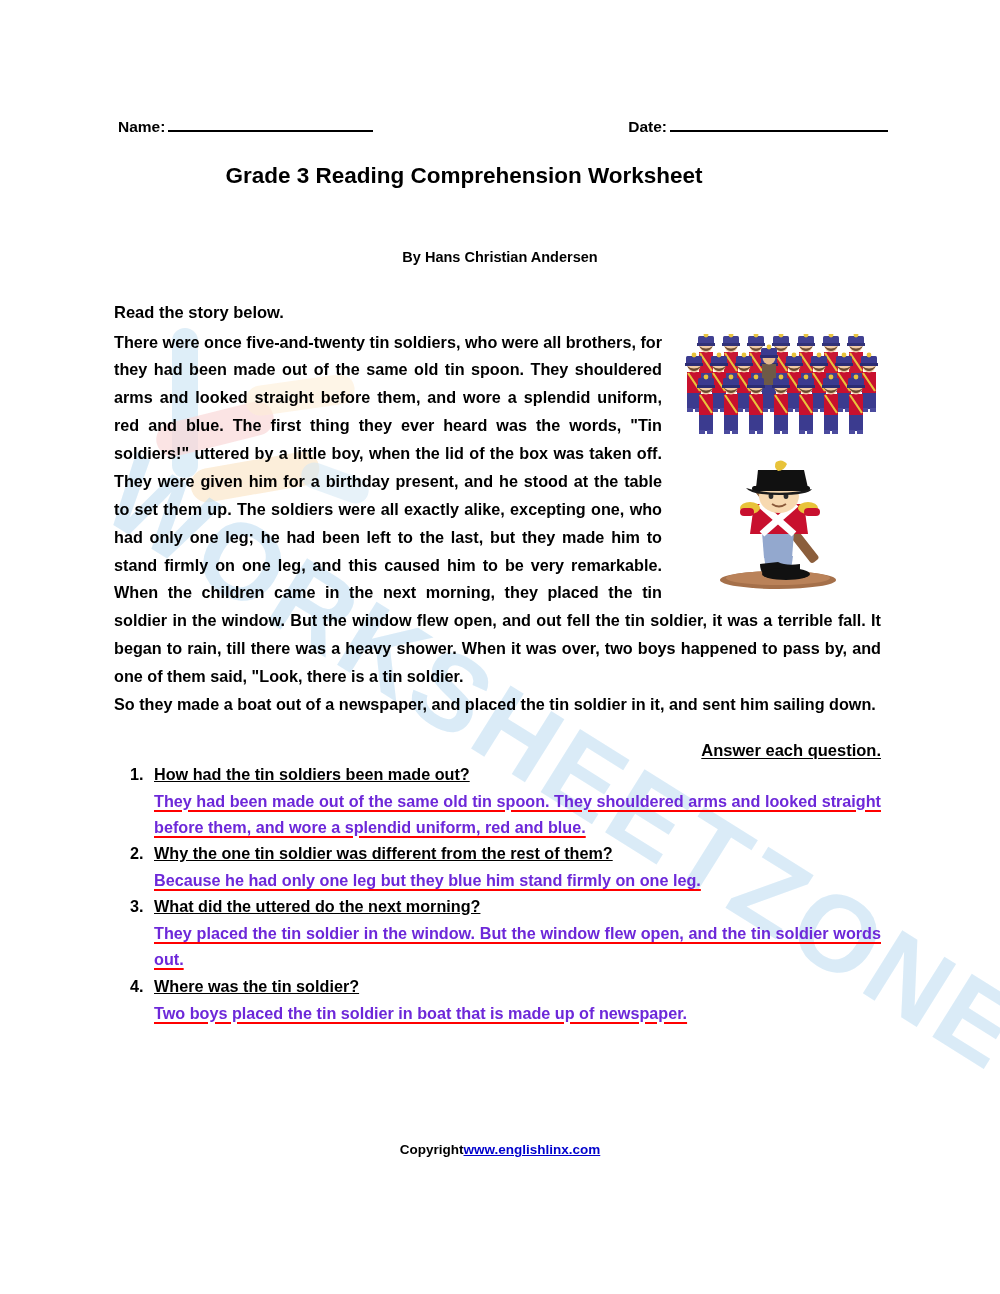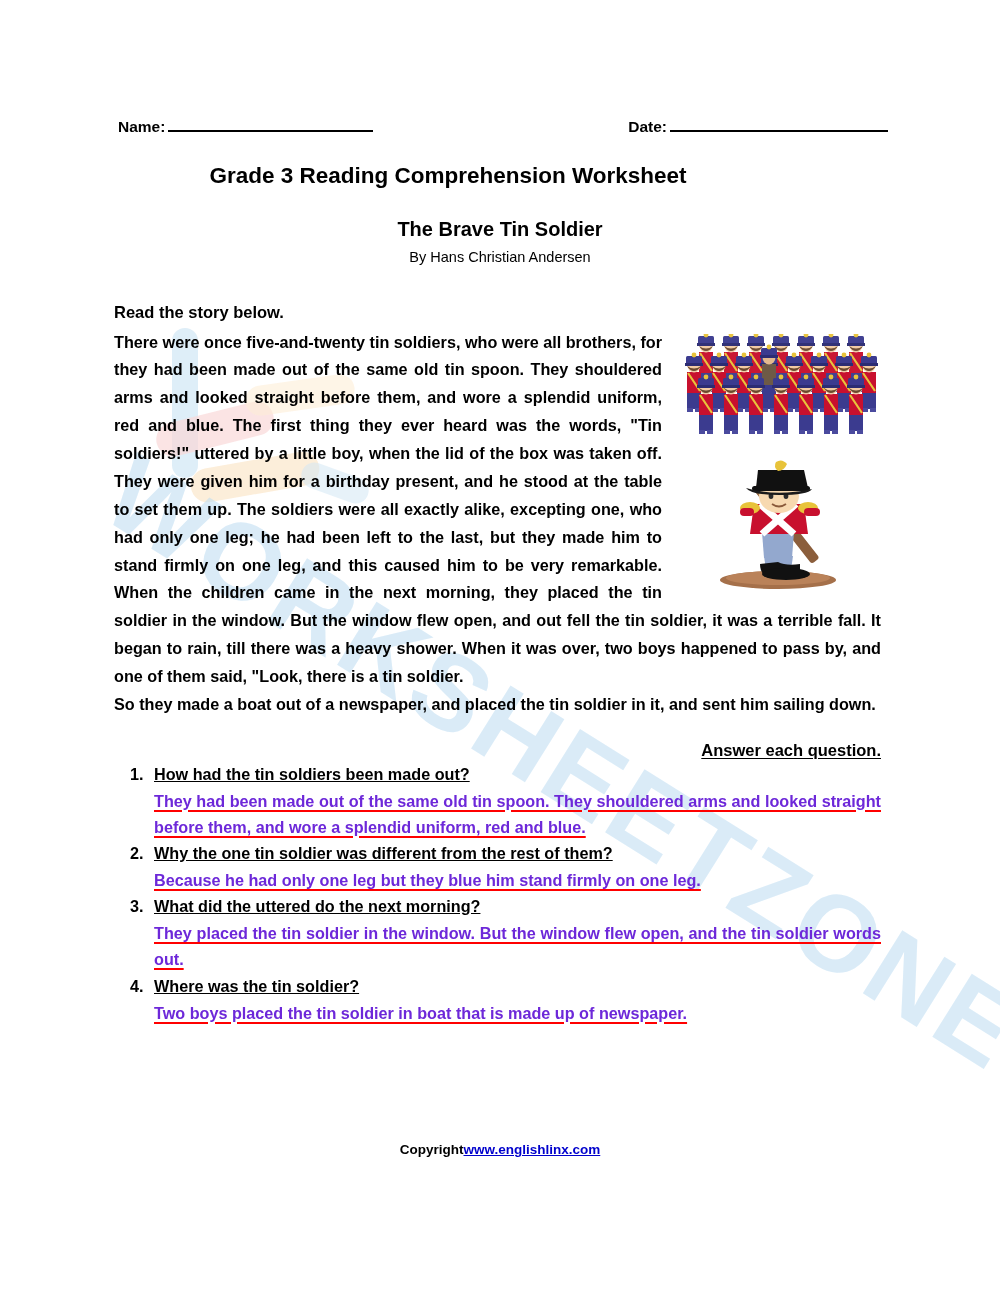--- a/index.html
+++ b/index.html
@@ -61,35 +61,35 @@
   .rule {
     display: inline-block;
     border-bottom: 2.5px solid #000;
     height: 0.9em;
   }
   .rule-name { width: 205px; }
   .rule-date { width: 218px; }
 
   
   .title-main {
-    position: absolute; left: 0; top: 163px; width: 896px;
+    position: absolute; left: 16px; top: 163px; width: 896px;
     text-align: center;
     font-size: 22.5px; font-weight: bold;
     z-index: 3;
   }
   .title-story {
     position: absolute; left: 0; top: 218px; width: 1000px;
     text-align: center;
     font-size: 20px; font-weight: bold;
     z-index: 3;
   }
   .title-author {
     position: absolute; left: 0; top: 249px; width: 1000px;
     text-align: center;
-    font-size: 14.5px; font-weight: normal;
+    font-size: 14.5px; font-weight: bold;
     z-index: 3;
   }
 
   
   .content {
     position: absolute;
     left: 114px; top: 302px;
     width: 767px;
     z-index: 3;
   }
@@ -191,21 +191,20 @@
       <span class="field-label">Name:</span>
       <span class="rule rule-name"></span>
     </div>
     <div class="field">
       <span class="field-label">Date:</span>
       <span class="rule rule-date"></span>
     </div>
   </div>
 
   <div class="title-main">Grade 3 Reading Comprehension Worksheet</div>
-  <div class="title-story">The Brave Tin Soldier</div>
   <div class="title-author">By Hans Christian Andersen</div>
 
   <div class="content">
 
     <div class="instruction">Read the story below.</div>
 
     <div class="illus-float">
       <div class="illus-wrap">
 
         <svg class="illus-group" viewBox="0 0 205 120">

